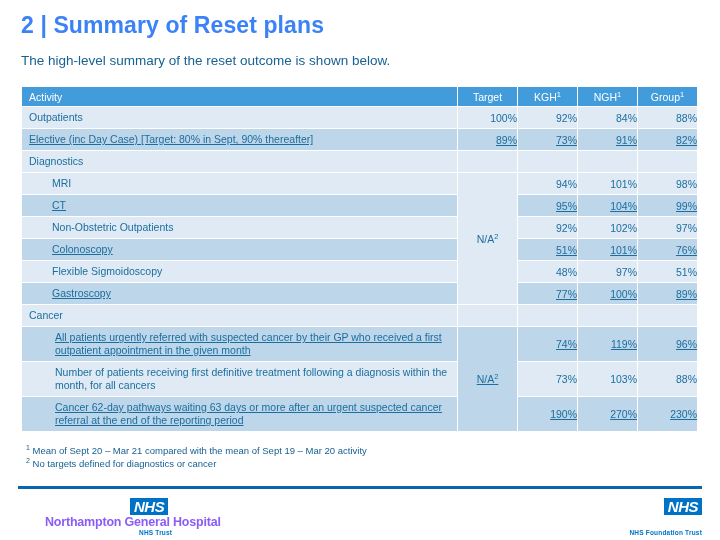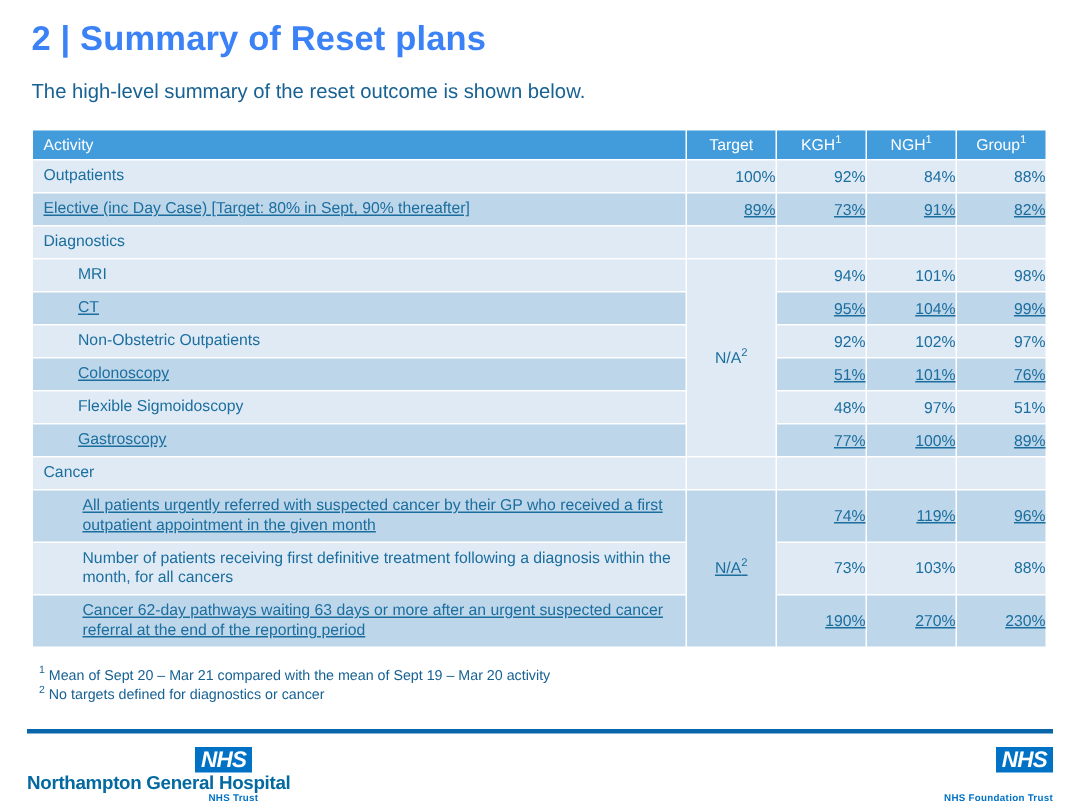--- a/index.html
+++ b/index.html
@@ -167,23 +167,24 @@
     position: absolute;
     left: 470px;
     top: 496px;
     width: 232px;
     height: 40px;
   }
   .trustname {
     position: absolute;
     font-size: 12.5px;
     font-weight: bold;
-    color: #0369a1;
+    color: #8b5cf6;
     white-space: nowrap;
     letter-spacing: -0.2px;
+    margin-left: 27px;
   }
   .nhs-badge {
     position: absolute;
     background: #0072c6;
     color: #ffffff;
     font-size: 15px;
     font-weight: bold;
     font-style: italic;
     letter-spacing: -0.5px;
     padding: 0 4px;

